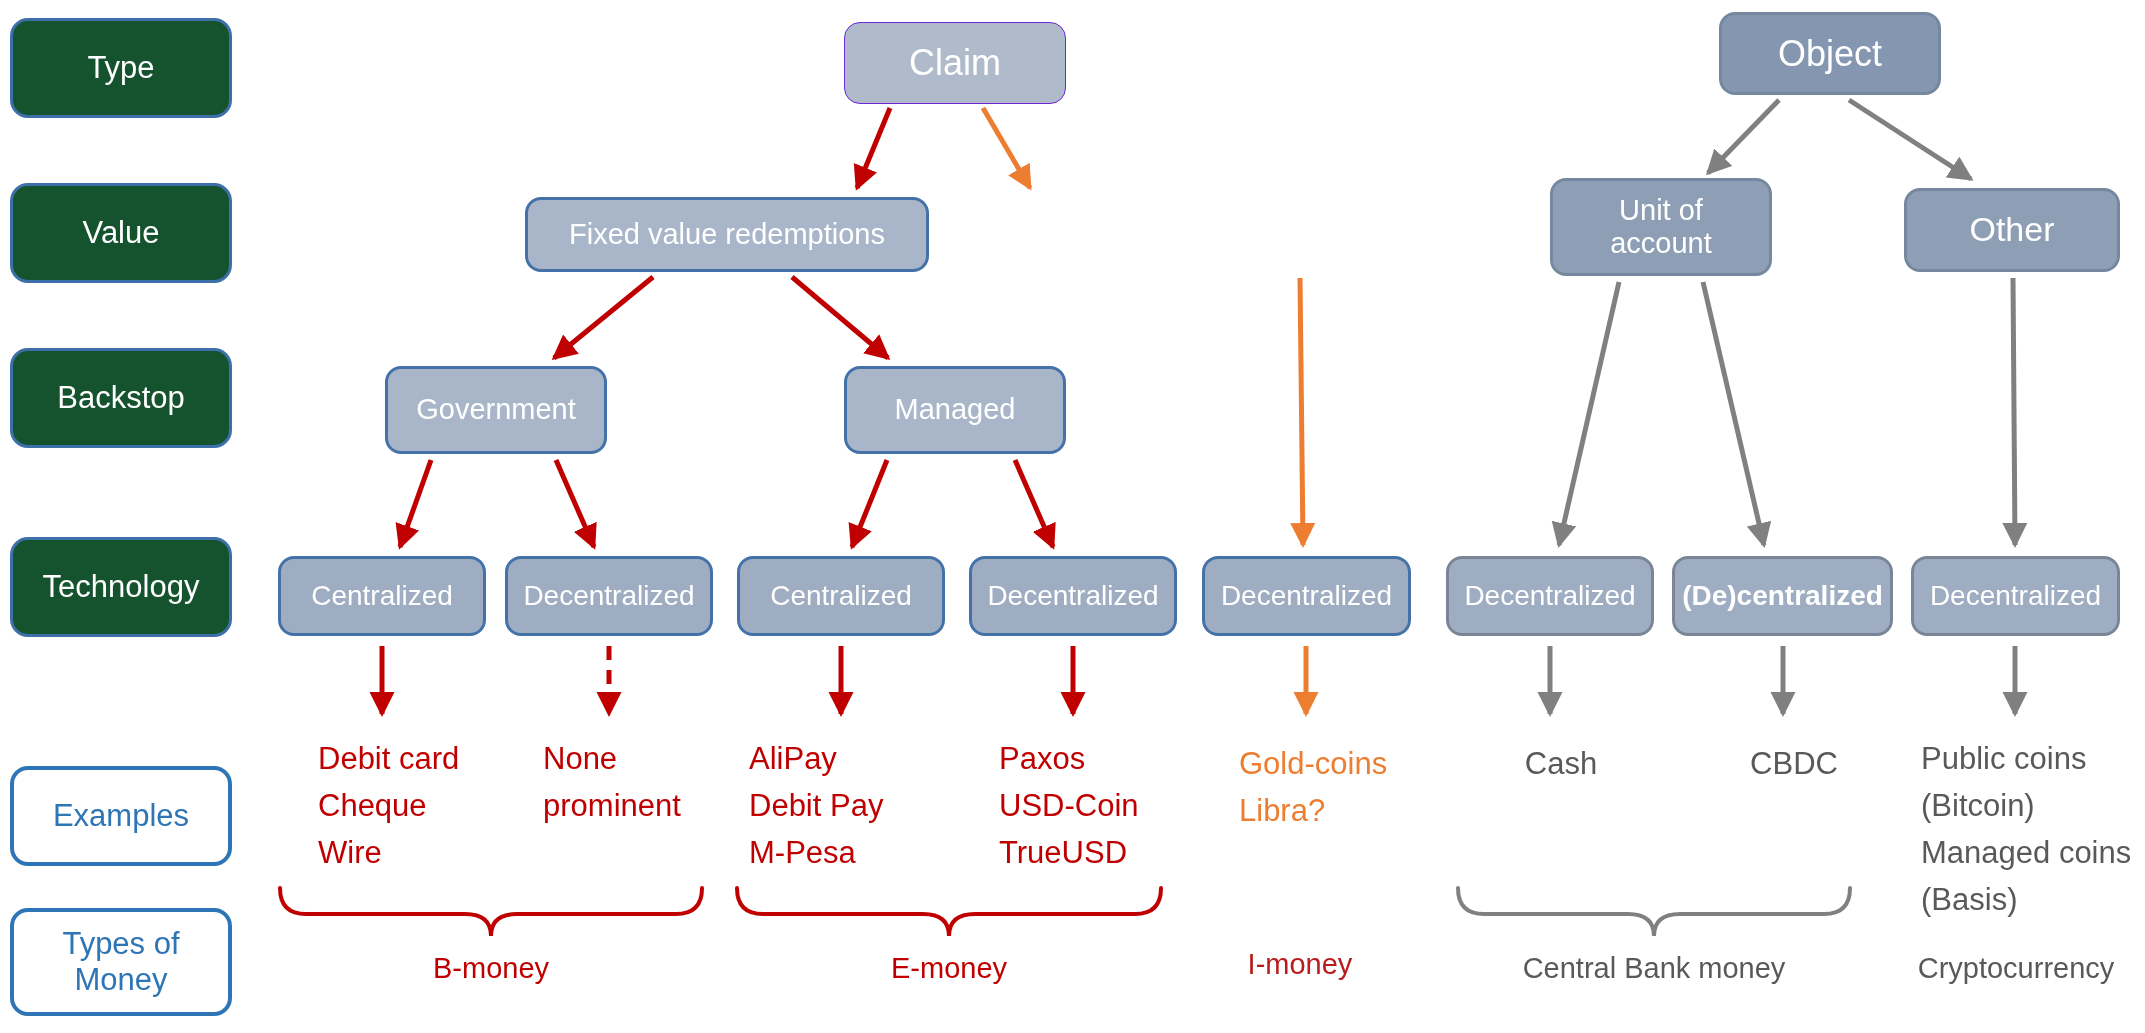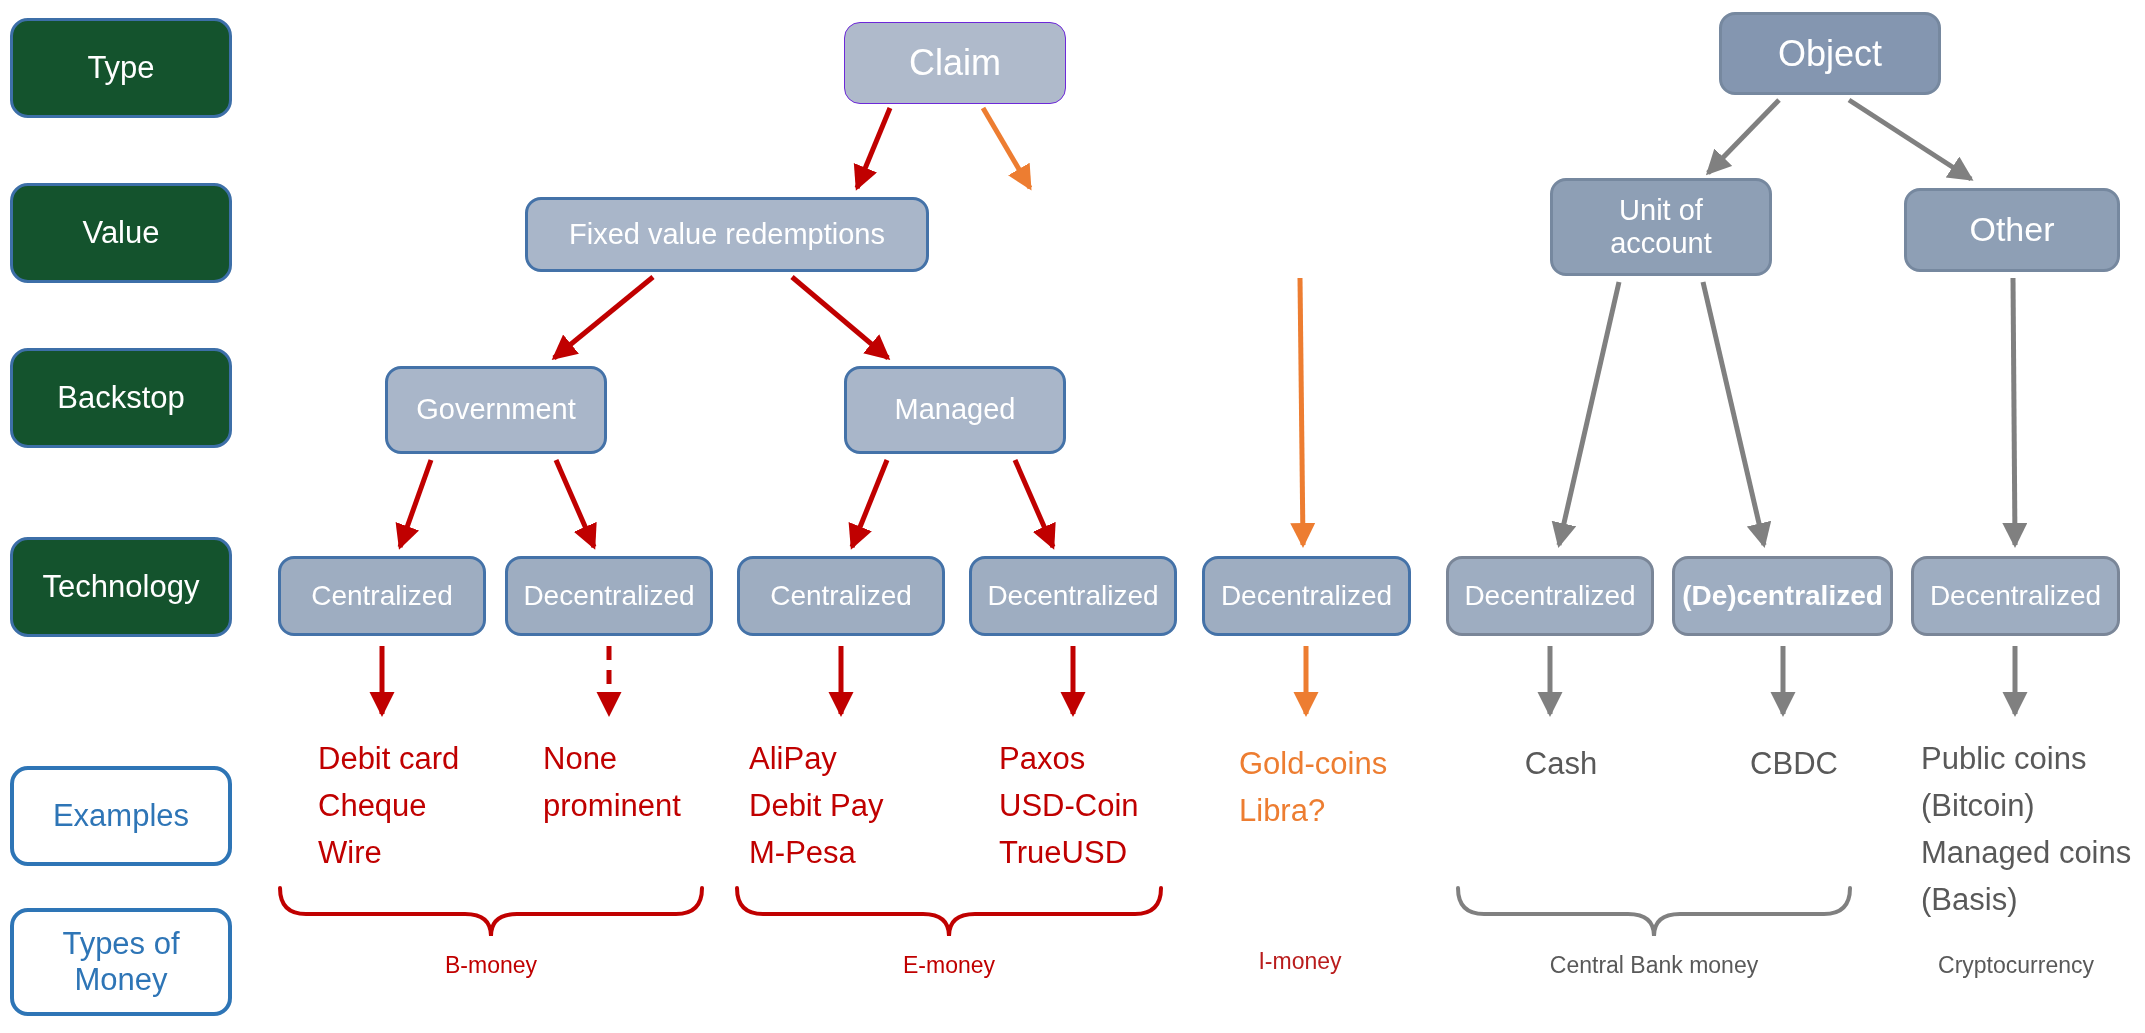--- a/index.html
+++ b/index.html
@@ -26,21 +26,21 @@
   .dark-mid   { background:#8E9FB5; border:3px solid #76889F; font-size:29px; }
   .right-tech { background:#9EADC1; border:3px solid #7A8698; font-size:28px; }
   .example {
     position:absolute; z-index:2; font-size:31px; line-height:47px; white-space:nowrap;margin-left:11px;
   }
   .example.red    { color:#C00000; }
   .example.orange { color:#ED7D31; }
   .example.gray   { color:#595959; }
   .example.centered { text-align:center; }
   .money-label {
-    position:absolute; z-index:2; font-size:23px; text-align:center; white-space:nowrap;
+    position:absolute; z-index:2; font-size:29px; text-align:center; white-space:nowrap;
   }
   .money-label.red    { color:#C00000; }
   .money-label.orange { color:#b91c1c; }
   .money-label.gray   { color:#595959; }
 </style>
 </head>
 <body>
 
 <div class="canvas">
 

